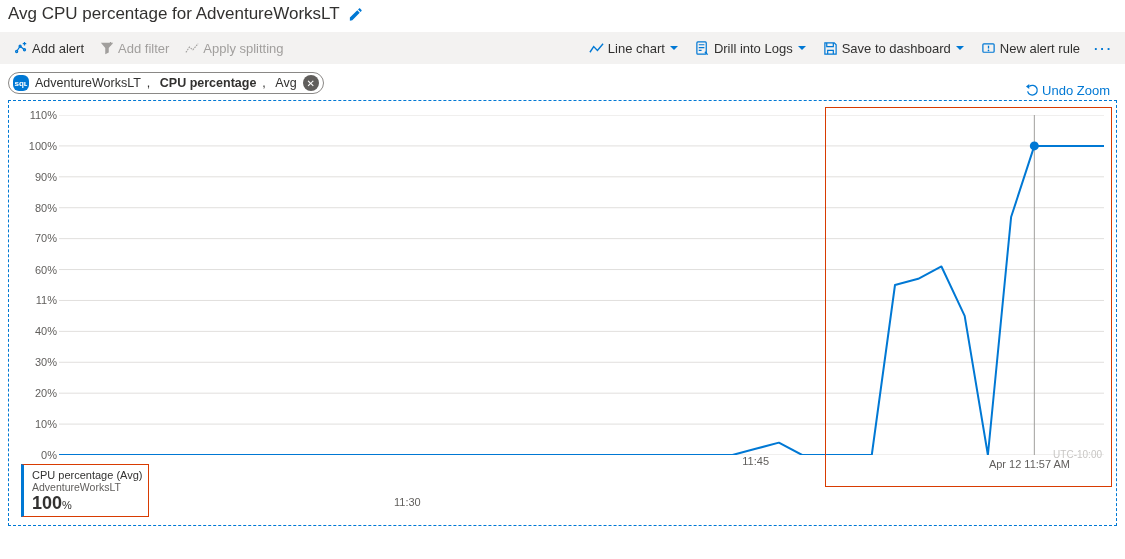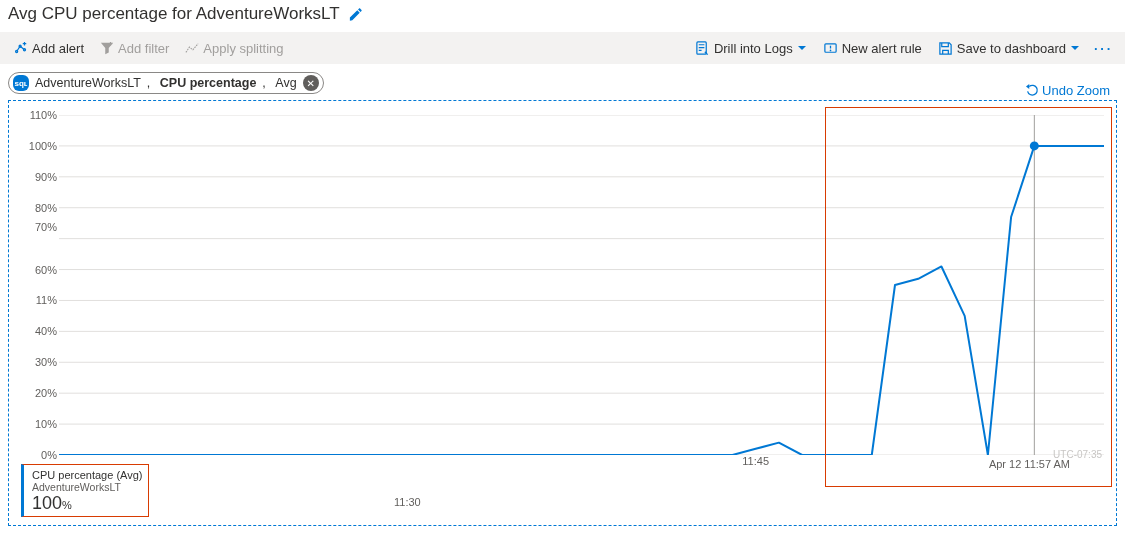--- a/index.html
+++ b/index.html
@@ -26,21 +26,21 @@
   .chart-area { position: absolute; left: 50px; right: 12px; top: 14px; height: 340px; }
   .plot { width:100%; height:100%; display:block; }
   .y-label { position:absolute; right: calc(100% - 48px); font-size:11px; color:#605e5c; transform:translateY(-50%); }
   .x-label { position:absolute; top: 354px; font-size:11px; color:#605e5c; transform:translateX(-50%); }
   .tz { position:absolute; top:348px; right:14px; font-size:10px; color:#c8c6c4; }
   .tooltip-time { position:absolute; top:357px; right:46px; font-size:11px; color:#605e5c;text-align:right;}
   
   .legend-card { position:absolute; left: 12px; bottom: 8px; border:1px solid #d83b01; padding:4px 6px 2px 8px; min-width:120px; border-left: 3px solid #0078d4; }
   .legend-card .lname { font-size:11px; color:#323130; }
   .legend-card .lres  { font-size:10.5px; color:#605e5c; }
-  .legend-card .lval  { font-size:18px; font-weight:400; }
+  .legend-card .lval  { font-size:18px; font-weight:700; }
   .legend-card .lunit { font-size:11px; }
   
   .red-box { position:absolute; border:1px solid #d83b01; pointer-events:none; }
   
   svg{display:block;}
   .chev-down{ fill:#0078d4;}
 </style>
 </head>
 <body>
 
@@ -81,45 +81,54 @@
     <svg width="14" height="14" viewBox="0 0 16 16">
         <g fill="none" stroke="#a19f9d" stroke-width="1.2" stroke-dasharray="2 1">
           <path d="M1 13 L5 7 L9 10 L15 3"></path>
         </g>
       </svg>
     <span>Apply splitting</span>
   </div>
   <div class="spacer"></div>
   <div class="btn ico-blue">
     <svg width="15" height="15" viewBox="0 0 16 16">
+        <path fill="none" stroke="#0078d4" stroke-width="1.5" d="M1 12 L5 6 L9 10 L15 3"></path>
+      </svg>
+    <span>Line chart</span>
+    <svg class="chev" width="10" height="10" viewBox="0 0 10 10">
+        <path class="chev-down" d="M1 3l4 4 4-4z"></path>
+      </svg>
+  </div>
+  <div class="btn ico-blue">
+    <svg width="15" height="15" viewBox="0 0 16 16">
         <rect x="2" y="1" width="10" height="13" rx="1" fill="none" stroke="#0078d4" stroke-width="1.3"></rect>
         <path stroke="#0078d4" stroke-width="1.3" d="M4 4h6M4 7h6M4 10h3"></path>
         <path fill="#0078d4" d="M11 11l3 3-1 1-3-3z"></path>
       </svg>
     <span>Drill into Logs</span>
     <svg class="chev" width="10" height="10" viewBox="0 0 10 10">
         <path class="chev-down" d="M1 3l4 4 4-4z"></path>
       </svg>
   </div>
   <div class="btn ico-blue">
     <svg width="15" height="15" viewBox="0 0 16 16">
-        <rect x="2" y="3" width="12" height="9" rx="1" fill="none" stroke="#0078d4" stroke-width="1.3"></rect>
-        <path stroke="#0078d4" stroke-width="1.4" d="M8 5v3"></path>
-        <circle cx="8" cy="10" r="0.9" fill="#0078d4"></circle>
-      </svg>
-    <span>New alert rule</span>
-  </div>
-  <div class="btn ico-blue">
-    <svg width="15" height="15" viewBox="0 0 16 16">
         <path fill="none" stroke="#0078d4" stroke-width="1.3" d="M2 2h10l2 2v10H2zM4 2v4h7V2M5 14v-4h6v4"></path>
       </svg>
     <span>Save to dashboard</span>
     <svg class="chev" width="10" height="10" viewBox="0 0 10 10">
         <path class="chev-down" d="M1 3l4 4 4-4z"></path>
       </svg>
+  </div>
+  <div class="btn ico-blue">
+    <svg width="15" height="15" viewBox="0 0 16 16">
+        <rect x="2" y="3" width="12" height="9" rx="1" fill="none" stroke="#0078d4" stroke-width="1.3"></rect>
+        <path stroke="#0078d4" stroke-width="1.4" d="M8 5v3"></path>
+        <circle cx="8" cy="10" r="0.9" fill="#0078d4"></circle>
+      </svg>
+    <span>New alert rule</span>
   </div>
   <div class="dots">···</div>
 </div>
 
 <div class="pill-row">
   <div class="pill">
     <span class="sql-ico">sqʟ</span>
     <span>AdventureWorksLT</span>
       <span>,&nbsp;</span>
     <b>CPU percentage</b>
@@ -154,36 +163,36 @@
         <line x1="0" y1="0" x2="1045" y2="0" stroke="#e1dfdd" stroke-width="1"></line>
         <path d="M0 340 L23.22222222222222 340 L46.44444444444444 340 L69.66666666666667 340 L92.88888888888889 340 L116.1111111111111 340 L139.33333333333334 340 L162.55555555555557 340 L185.77777777777777 340 L209 340 L232.2222222222222 340 L255.44444444444443 340 L278.6666666666667 340 L301.88888888888886 340 L325.11111111111114 340 L348.3333333333333 340 L371.55555555555554 340 L394.77777777777777 340 L418 340 L441.22222222222223 340 L464.4444444444444 340 L487.6666666666667 340 L510.88888888888886 340 L534.1111111111111 340 L557.3333333333334 340 L580.5555555555555 340 L603.7777777777777 340 L627 340 L650.2222222222223 340 L673.4444444444445 340 L696.6666666666666 333.8181818181818 L719.8888888888889 327.6363636363636 L743.1111111111111 340 L766.3333333333333 340 L789.5555555555555 340 L812.7777777777778 340 L836 170 L859.2222222222222 163.8181818181818 L882.4444444444445 151.45454545454544 L905.6666666666667 200.9090909090909 L928.8888888888888 340 L952.1111111111111 102.00000000000003 L975.3333333333334 30.909090909090935 L998.5555555555557 30.909090909090935 L1021.7777777777777 30.909090909090935 L1045 30.909090909090935 " fill="none" stroke="#0078d4" stroke-width="2" stroke-linejoin="round"></path>
         <line x1="975.3333333333334" y1="0" x2="975.3333333333334" y2="340" stroke="#a19f9d" stroke-width="1"></line>
         <circle cx="975.3333333333334" cy="30.909090909090935" r="4.5" fill="#0078d4"></circle>
       </svg>
   </div>
   <div id="ylab-holder"></div>
   <div id="xlab-holder"></div>
 
   <div class="tooltip-time">Apr 12 11:57 AM</div>
-  <div class="tz">UTC-07:35</div>
+  <div class="tz">UTC-10:00</div>
 
   <div class="red-box" id="redbox" style="left: 816.333px; top: 6px; width: 286.667px; height: 380px;"></div>
 
   <div class="legend-card">
     <div class="lname">CPU percentage (Avg)</div>
     <div class="lres">AdventureWorksLT</div>
     <div><span class="lval">100</span><span class="lunit">%</span></div>
   </div>
 <div class="y-label" style="top: 354px;">0%</div>
     <div class="y-label" style="top: 323.091px;">10%</div>
     <div class="y-label" style="top: 292.182px;">20%</div>
     <div class="y-label" style="top: 261.273px;">30%</div>
     <div class="y-label" style="top: 230.364px;">40%</div>
     <div class="y-label" style="top: 199.455px;">11%</div>
     <div class="y-label" style="top: 168.545px;">60%</div>
-    <div class="y-label" style="top: 126px;">70%</div>
+    <div class="y-label" style="top: 137px;">70%</div>
     <div class="y-label" style="top: 106.727px;">80%</div>
     <div class="y-label" style="top: 75.8182px;">90%</div>
     <div class="y-label" style="top: 44.9091px;">100%</div>
     <div class="y-label" style="top: 14px;">110%</div>
     <div class="x-label" style="left: 398.333px; margin-top: 41px;">11:30</div>
     <div class="x-label" style="left: 746.667px;">11:45</div>
   </div>
 
 </body></html>

